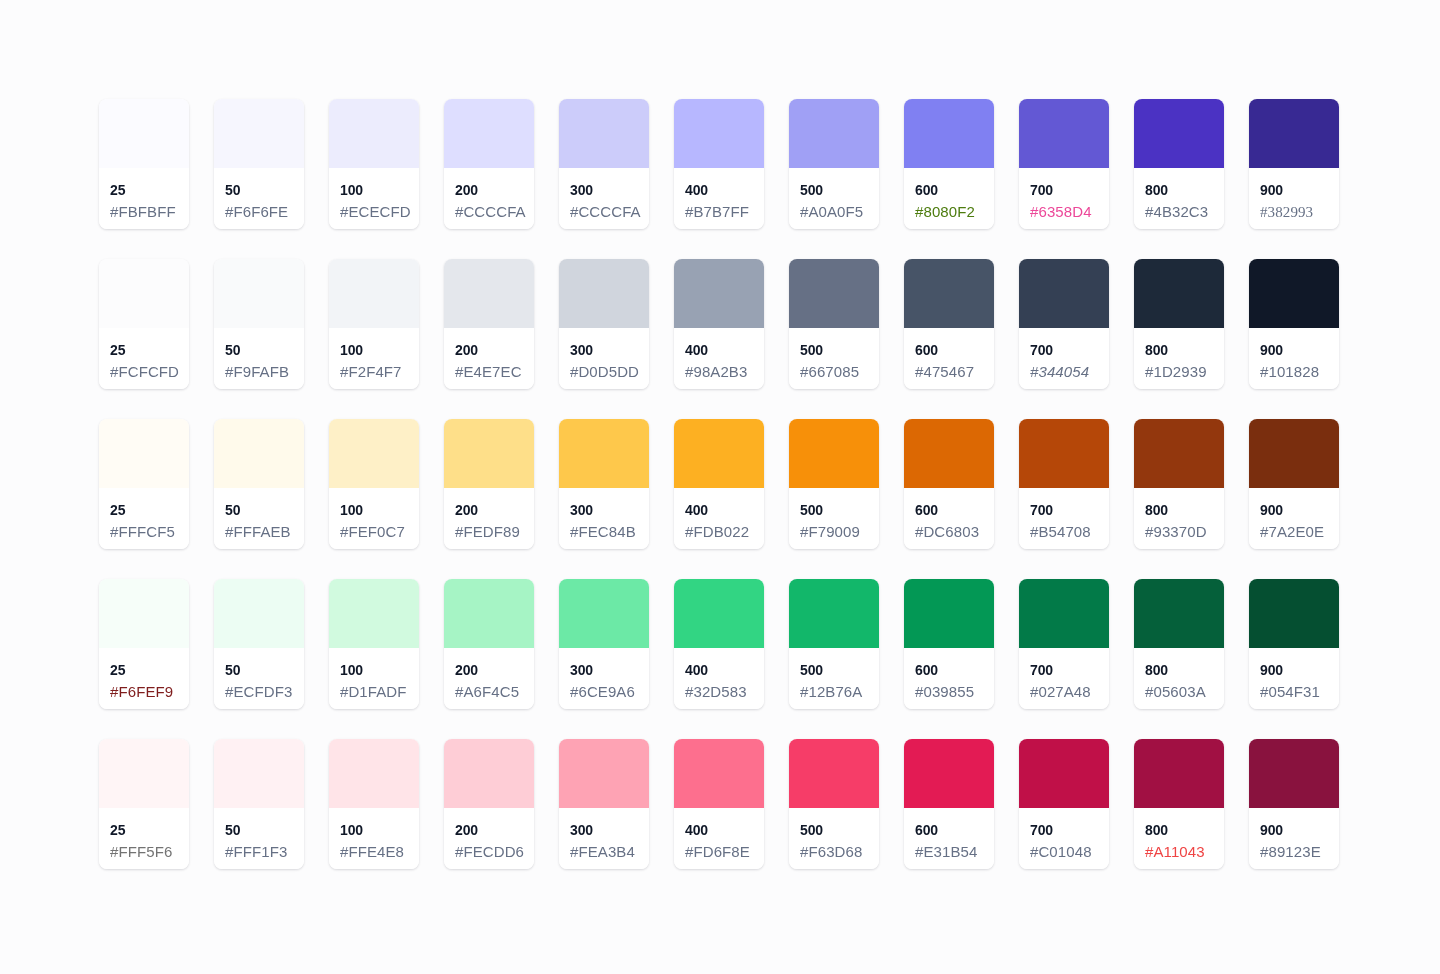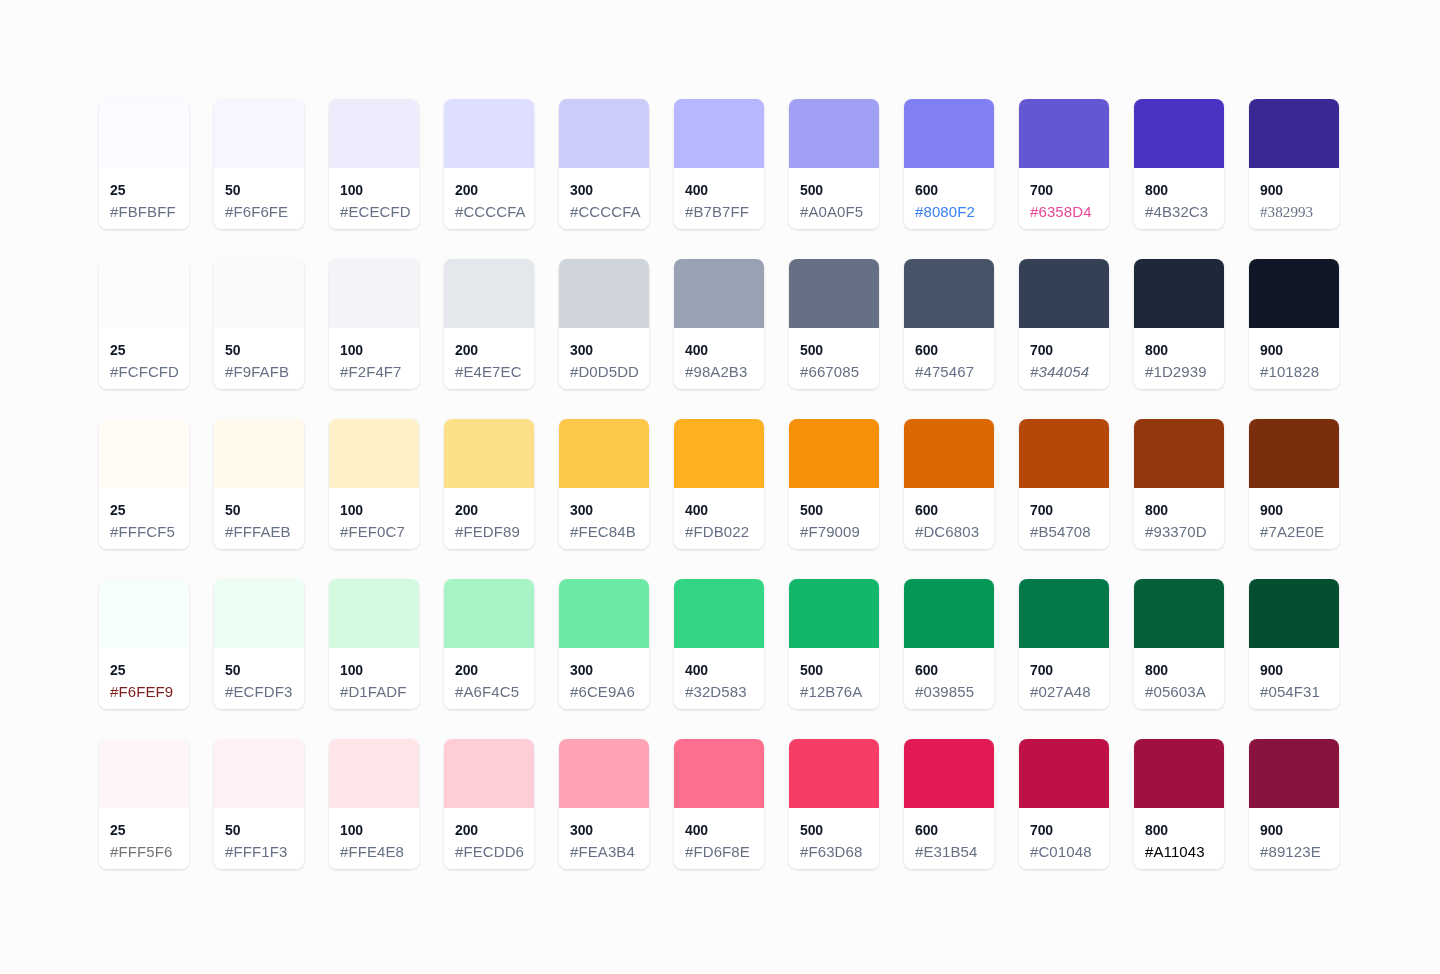--- a/index.html
+++ b/index.html
@@ -121,21 +121,21 @@
         <div class="swatch-color" style="background: rgb(160, 160, 245);"></div>
         <div class="swatch-meta">
           <div class="swatch-step" style="color: rgb(16, 24, 40);">500</div>
           <div class="swatch-hex" style="color: rgb(102, 112, 133);">#A0A0F5</div>
         </div>
       </div>
       <div class="swatch-card">
         <div class="swatch-color" style="background: rgb(128, 128, 242);"></div>
         <div class="swatch-meta">
           <div class="swatch-step" style="color: rgb(16, 24, 40);">600</div>
-          <div class="swatch-hex" style="color: #3b82f6;">#8080F2</div>
+          <div class="swatch-hex" style="color: #4d7c0f;">#8080F2</div>
         </div>
       </div>
       <div class="swatch-card">
         <div class="swatch-color" style="background: rgb(99, 88, 212);"></div>
         <div class="swatch-meta">
           <div class="swatch-step" style="color: rgb(16, 24, 40);">700</div>
           <div class="swatch-hex" style="color: #ec4899;">#6358D4</div>
         </div>
       </div>
       <div class="swatch-card">
@@ -451,21 +451,21 @@
         <div class="swatch-color" style="background: rgb(192, 16, 72);"></div>
         <div class="swatch-meta">
           <div class="swatch-step" style="color: rgb(16, 24, 40);">700</div>
           <div class="swatch-hex" style="color: rgb(102, 112, 133);">#C01048</div>
         </div>
       </div>
       <div class="swatch-card">
         <div class="swatch-color" style="background: rgb(161, 16, 67);"></div>
         <div class="swatch-meta">
           <div class="swatch-step" style="color: rgb(16, 24, 40);">800</div>
-          <div class="swatch-hex" style="color: #000000;">#A11043</div>
+          <div class="swatch-hex" style="color: #ef4444;">#A11043</div>
         </div>
       </div>
       <div class="swatch-card">
         <div class="swatch-color" style="background: rgb(137, 18, 62);"></div>
         <div class="swatch-meta">
           <div class="swatch-step" style="color: rgb(16, 24, 40);">900</div>
           <div class="swatch-hex" style="color: rgb(102, 112, 133);">#89123E</div>
         </div>
       </div>
     </div>

